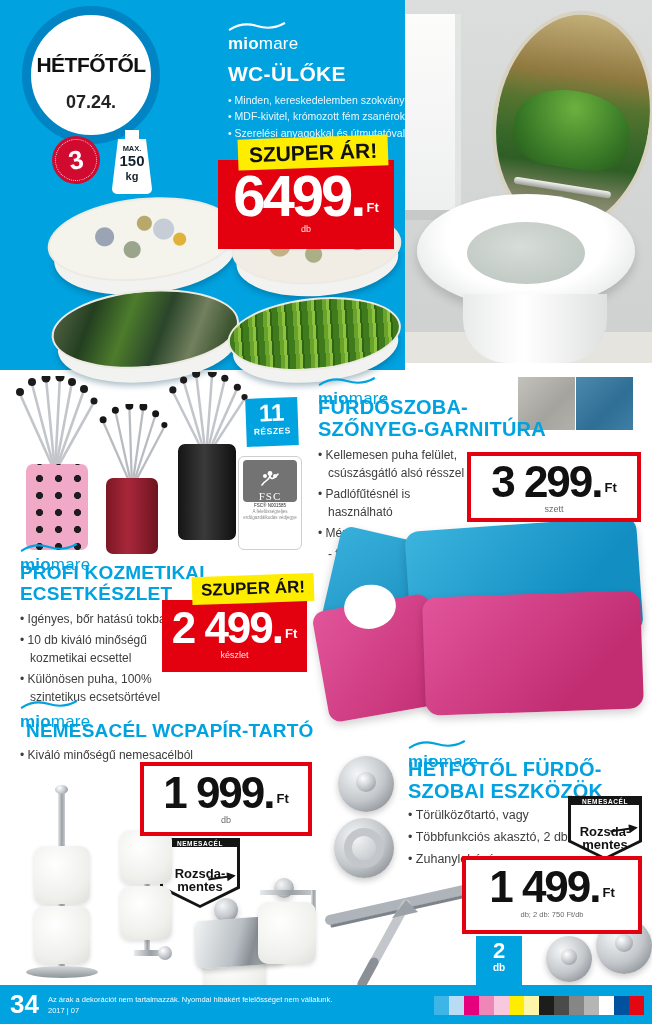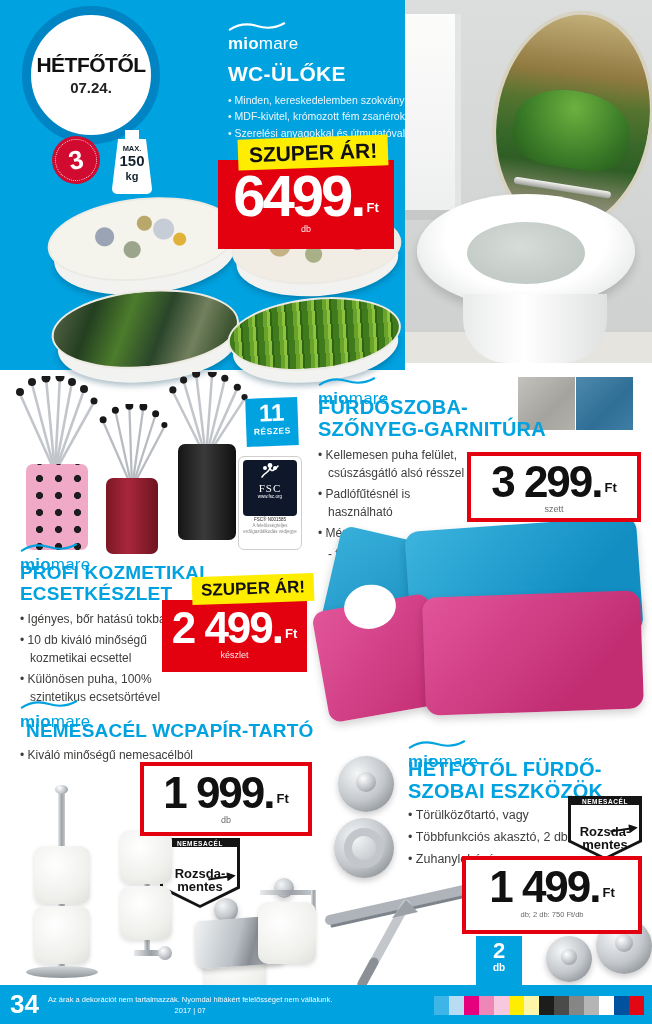--- a/index.html
+++ b/index.html
@@ -5,21 +5,21 @@
   html,body{margin:0;padding:0;background:#888;}
   .page{position:relative;width:652px;height:1024px;background:#fff;margin:0 auto;
         font-family:"Liberation Sans","DejaVu Sans",sans-serif;overflow:hidden;}
   .abs{position:absolute;}
 
   
   .blue-panel{left:0;top:0;width:405px;height:370px;background:#00a2e0;}
   .date-circle{left:22px;top:6px;width:138px;height:138px;background:#fff;border:9px solid #0084c4;
      border-radius:50%;text-align:center;box-sizing:border-box;padding-top:38px;}
   .date-l1{font-size:21px;font-weight:800;color:#111;letter-spacing:-0.5px;}
-  .date-l2{font-size:15px;font-weight:600;color:#222;margin-top:2px;}
+  .date-l2{font-size:18px;font-weight:600;color:#222;margin-top:15px;}
 
   .brand{display:flex;flex-direction:column;gap:2px;}
   .brand .wave{width:58px;height:12px;}
   .brand-text{font-size:17px;letter-spacing:.2px;}
   .brand.white{color:#fff;} .brand.white .brand-text{color:#fff;}
   .brand.blue{color:#00a2e0;} .brand.blue .brand-text{color:#00a2e0;}
   .brand-text b{font-weight:800;}
 
   .top-title{left:228px;top:62px;font-size:21px;font-weight:800;color:#fff;letter-spacing:.3px;}
   .top-bullets{left:228px;top:92px;color:#eaf7fd;font-size:10.5px;line-height:1.55;}
@@ -103,21 +103,21 @@
   .cup-black{left:170px;top:72px;width:58px;height:96px;background:linear-gradient(90deg,#151515,#3a3a3a 45%,#101010);}
   .brushes{position:absolute;}
 
   
   .parts-badge{left:246px;top:398px;width:52px;height:48px;background:#00a2e0;color:#fff;text-align:center;transform:rotate(-2deg);}
   .parts-num{font-size:24px;font-weight:800;line-height:1.1;margin-top:2px;}
   .parts-lbl{font-size:8.5px;font-weight:700;letter-spacing:.5px;}
 
   .fsc{left:238px;top:456px;width:64px;height:94px;background:#fff;border:1px solid #cfcfcd;border-radius:6px;
      text-align:center;box-sizing:border-box;padding-top:3px;}
-  .fsc-green{width:54px;height:56px;background:#0f172a;border-radius:4px;margin:0 auto;color:#fff;padding-top:2px;box-sizing:border-box;}
+  .fsc-green{width:54px;height:42px;background:#737373;border-radius:4px;margin:0 auto;color:#fff;padding-top:10px;box-sizing:border-box;}
   .fsc-name{font-family:"Liberation Serif",serif;font-size:11px;letter-spacing:1px;margin-top:-2px;}
   .fsc-url{font-size:4.5px;}
   .fsc-lic{font-size:4.5px;color:#222;margin-top:1px;}
   .fsc-cap{font-size:4.5px;color:#8a8a8a;line-height:1.3;padding:1px 3px;}
 
   .steel-badge{position:absolute;background:#141414;clip-path:polygon(0 0,100% 0,100% 72%,50% 100%,0 72%);text-align:center;}
   .sb-inner{position:absolute;inset:9px 3px 3px 3px;background:#fff;clip-path:polygon(0 0,100% 0,100% 68%,50% 100%,0 68%);}
   .sb-header{position:relative;color:#fff;font-size:6.5px;font-weight:700;letter-spacing:.6px;padding-top:1.5px;}
   .sb-l1,.sb-l2{position:relative;color:#111;font-size:13px;font-weight:800;line-height:1.05;}
   .sb-l1{margin-top:20px;}
@@ -154,21 +154,21 @@
   .flap{position:absolute;border-radius:4px 4px 12px 12px;transform:skewY(-4deg);
      background:linear-gradient(105deg,#f0f2f3 0%,#b9bfc4 45%,#878d93 62%,#cfd3d6 100%);box-shadow:0 3px 5px rgba(0,0,0,.2);}
 
   .qty-badge{left:476px;top:936px;width:46px;height:50px;background:#00a2e0;color:#fff;text-align:center;}
   .qty-num{font-size:22px;font-weight:800;margin-top:4px;line-height:1;}
   .qty-unit{font-size:10px;font-weight:700;}
 
   
   .footer{left:0;top:985px;width:652px;height:39px;background:#00a2e0;color:#fff;}
   .f-page{position:absolute;left:10px;top:4px;font-size:26px;font-weight:800;}
-  .f-text{position:absolute;left:48px;top:9px;font-size:7.5px;line-height:1.5;color:#f2fbff;text-align:center;}
+  .f-text{position:absolute;left:48px;top:9px;font-size:7.5px;line-height:1.5;color:#f2fbff;}
   .f-colorbar{position:absolute;right:8px;top:11px;display:flex;}
   .f-colorbar span{display:block;width:15px;height:19px;}
 </style>
 </head>
 <body>
 
 <div class="page">
 
   <div class="abs blue-panel">
 

